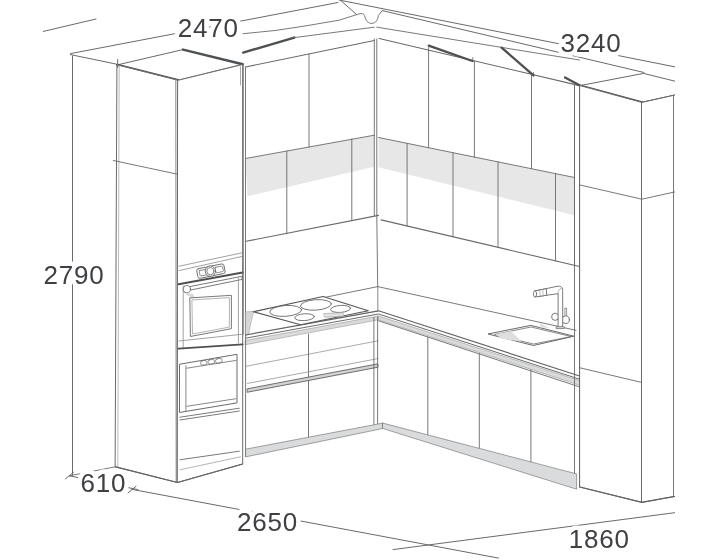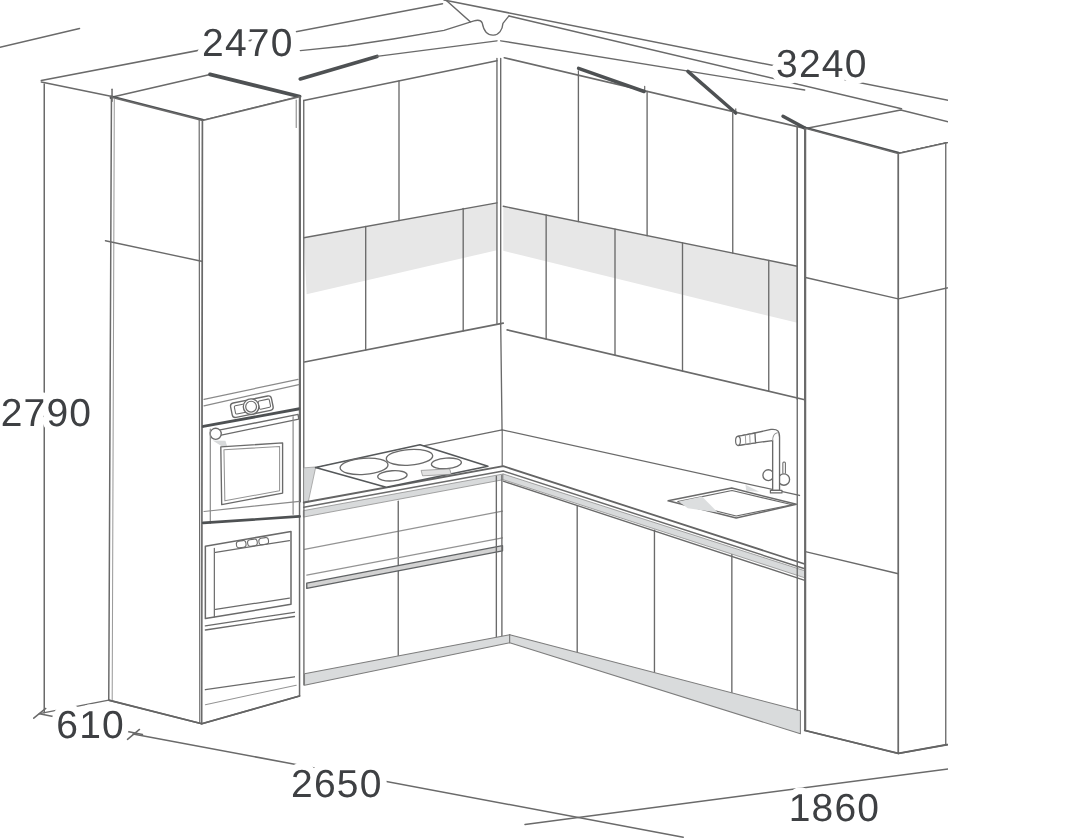--- a/index.html
+++ b/index.html
@@ -1,16 +1,16 @@
 <!DOCTYPE html>
 <html><head>
 <meta charset="utf-8">
 <style>
   html,body{margin:0;padding:0;background:#fff;}
-  #stage{width:632px;height:560px;position:relative;background:#fff;overflow:hidden;}
+  #stage{width:632px;height:560px;position:relative;background:#fff;overflow:hidden;margin-left:43px;}
   svg{display:block;}
   text{font-family:"Liberation Sans",sans-serif;fill:#3e4043;font-size:26px;letter-spacing:0.8px;}
 </style>
 </head>
 <body>
 <div id="stage">
 <svg width="714" height="560" viewBox="0 0 714 560">
 <g fill="none" stroke="#6a6a6a" stroke-width="1" stroke-linecap="round" stroke-linejoin="round">
 
 <path d="M0,31.5 L53,19"></path>

